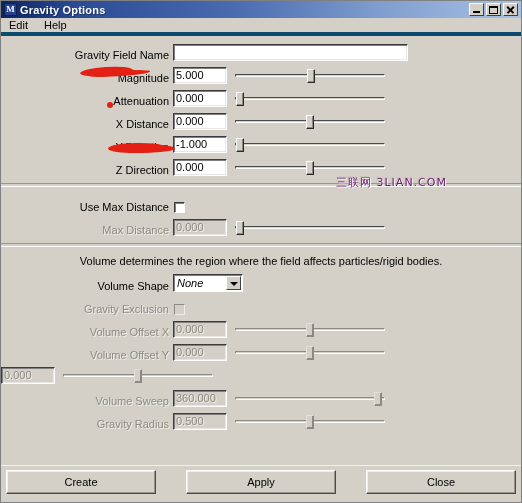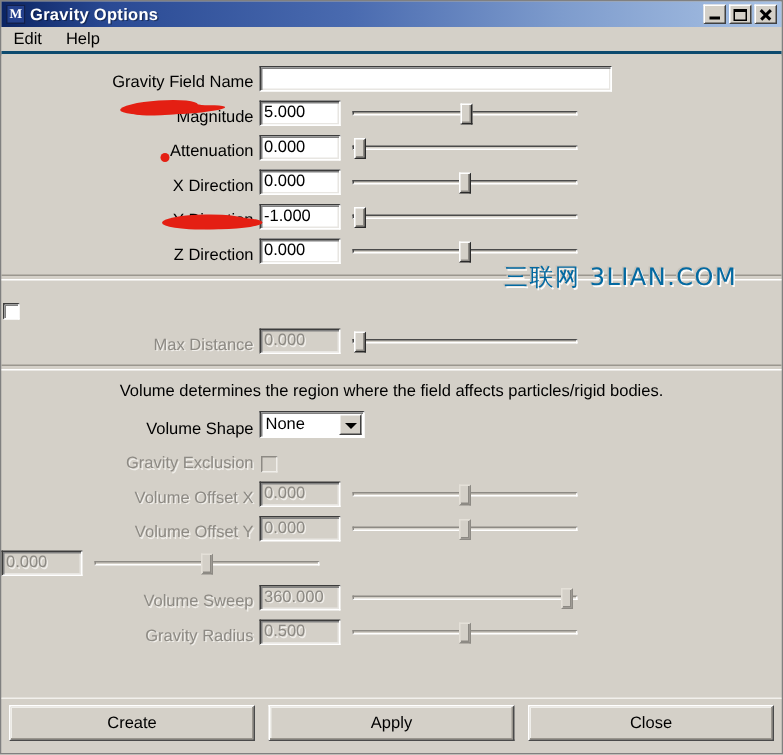--- a/index.html
+++ b/index.html
@@ -33,21 +33,21 @@
   .tb-min i{left:3px;bottom:2px;width:7px;height:2px;}
   .tb-max i{left:2px;top:2px;width:9px;height:8px;background:transparent;
             border:1px solid #000;border-top-width:2px;box-sizing:border-box;}
   .tb-close i.a,.tb-close i.b{left:2px;top:5px;width:9px;height:1.5px;}
   .tb-close i.a{transform:rotate(45deg);}
   .tb-close i.b{transform:rotate(-45deg);}
 
   
   .menubar{position:absolute;left:0;top:17px;width:520px;height:18px;
            background:#d4d0c8;display:flex;align-items:center;
-           border-bottom:2px solid #0c4a6e;box-sizing:border-box;}
+           border-bottom:4px solid #0c4a6e;box-sizing:border-box;}
   .menu-item{padding:1px 8px;font-size:11px;color:#000;cursor:default;}
 
   
   .form{position:absolute;left:0;top:36px;width:520px;height:428px;background:#d4d0c8;}
 
   .grp{padding:3px 0 4px 0;}
   .sep{height:2px;border-top:1px solid #9a968e;border-bottom:1px solid #ffffff;
        margin:1px 0 2px 0;}
 
   .row{display:flex;align-items:flex-end;height:21px;margin-bottom:2px;}
@@ -79,49 +79,49 @@
   .chk{width:11px;height:11px;margin-left:1px;background:#fff;box-sizing:border-box;
        border:1px solid;border-color:#3c3c3c #ffffff #ffffff #3c3c3c;
        box-shadow:inset 1px 1px 0 #808080;}
   .chk.dis{background:#d4d0c8;border-color:#8d8a84 #f0eeea #f0eeea #8d8a84;box-shadow:none;}
 
   .note{text-align:center;font-size:11px;padding:3px 0 4px 0;color:#000;}
 
   .combo{display:flex;height:18px;width:70px;box-sizing:border-box;
          background:#fff;border:1px solid;border-color:#3c3c3c #ffffff #ffffff #3c3c3c;
          box-shadow:inset 1px 1px 0 #808080;align-items:center;}
-  .combo .val{flex:1;padding-left:3px;font-size:11px;line-height:14px;}
+  .combo .val{flex:1;padding-left:3px;font-size:11px;line-height:14px;font-style:italic;}
   .combo .arrow{width:15px;height:14px;margin-right:1px;background:#d4d0c8;
                 border:1px solid;border-color:#ffffff #404040 #404040 #ffffff;
                 box-sizing:border-box;position:relative;}
   .combo .arrow:after{content:"";position:absolute;left:3px;top:5px;
                       border-left:4px solid transparent;border-right:4px solid transparent;
                       border-top:4px solid #000;}
 
   
   .btnbar{position:absolute;left:0;bottom:0;width:520px;height:37px;
           background:#d4d0c8;display:flex;align-items:center;
           justify-content:space-between;padding:0 5px 4px 5px;box-sizing:border-box;
           border-top:1px solid #f2f0ec;}
-  .btn{width:164px;height:24px;background:#d4d0c8;
+  .btn{width:150px;height:24px;background:#d4d0c8;
        border:1px solid;border-color:#ffffff #4a4a4a #4a4a4a #ffffff;
        box-shadow:inset -1px -1px 0 #9a968e, inset 1px 1px 0 #efeeea;
        font-size:11px;text-align:center;line-height:22px;box-sizing:border-box;
        cursor:default;color:#000;}
 
   
   .mark{position:absolute;background:#e41f13;border-radius:50%;pointer-events:none;}
   .mark1{left:79px;top:66px;width:52px;height:9px;transform:rotate(-4deg);
          box-shadow:6px 2px 0 -1px #e41f13, 20px 3px 0 -2px #e41f13;}
   .mark2{left:107px;top:142px;width:58px;height:10px;transform:rotate(-1deg);
          box-shadow:10px 1px 0 -1px #e41f13;}
   .markdot{left:106px;top:101px;width:6px;height:6px;}
 
-  .watermark{position:absolute;left:335px;top:174px;font-size:16px;
-             letter-spacing:1px;color:#0369a1;
+  .watermark{position:absolute;left:335px;top:174px;font-size:11px;
+             letter-spacing:1px;color:#701a75;
              text-shadow:1px 1px 0 #fbfaf8,-1px -1px 0 #c6c2ba;
              font-family:"DejaVu Sans",sans-serif;pointer-events:none;white-space:nowrap;}
 </style>
 </head>
 <body>
 
 <div class="window">
 
   <div class="titlebar">
     <span class="tb-icon">
@@ -168,21 +168,21 @@
       <div class="row">
         <span class="lbl">Attenuation</span>
         <span class="fld num">0.000</span>
         <span class="slider">
           <span class="track"></span>
           <span class="thumb" style="left: 1.42px;"></span>
         </span>
       </div>
 
       <div class="row">
-        <span class="lbl">X Direction</span>
+        <span class="lbl">X Distance</span>
         <span class="fld num">0.000</span>
         <span class="slider">
           <span class="track"></span>
           <span class="thumb" style="left: 71px;"></span>
         </span>
       </div>
 
       <div class="row">
         <span class="lbl">Y Direction</span>
         <span class="fld num">-1.000</span>
@@ -199,20 +199,21 @@
           <span class="track"></span>
           <span class="thumb" style="left: 71px;"></span>
         </span>
       </div>
     </div>
 
     <div class="sep"></div>
 
     <div class="grp">
       <div class="row">
+        <span class="lbl">Use Max Distance</span>
         <span class="chk"></span>
       </div>
       <div class="row">
         <span class="lbl dis">Max Distance</span>
         <span class="fld num dis">0.000</span>
         <span class="slider">
           <span class="track"></span>
           <span class="thumb" style="left: 1.42px;"></span>
         </span>
       </div>

